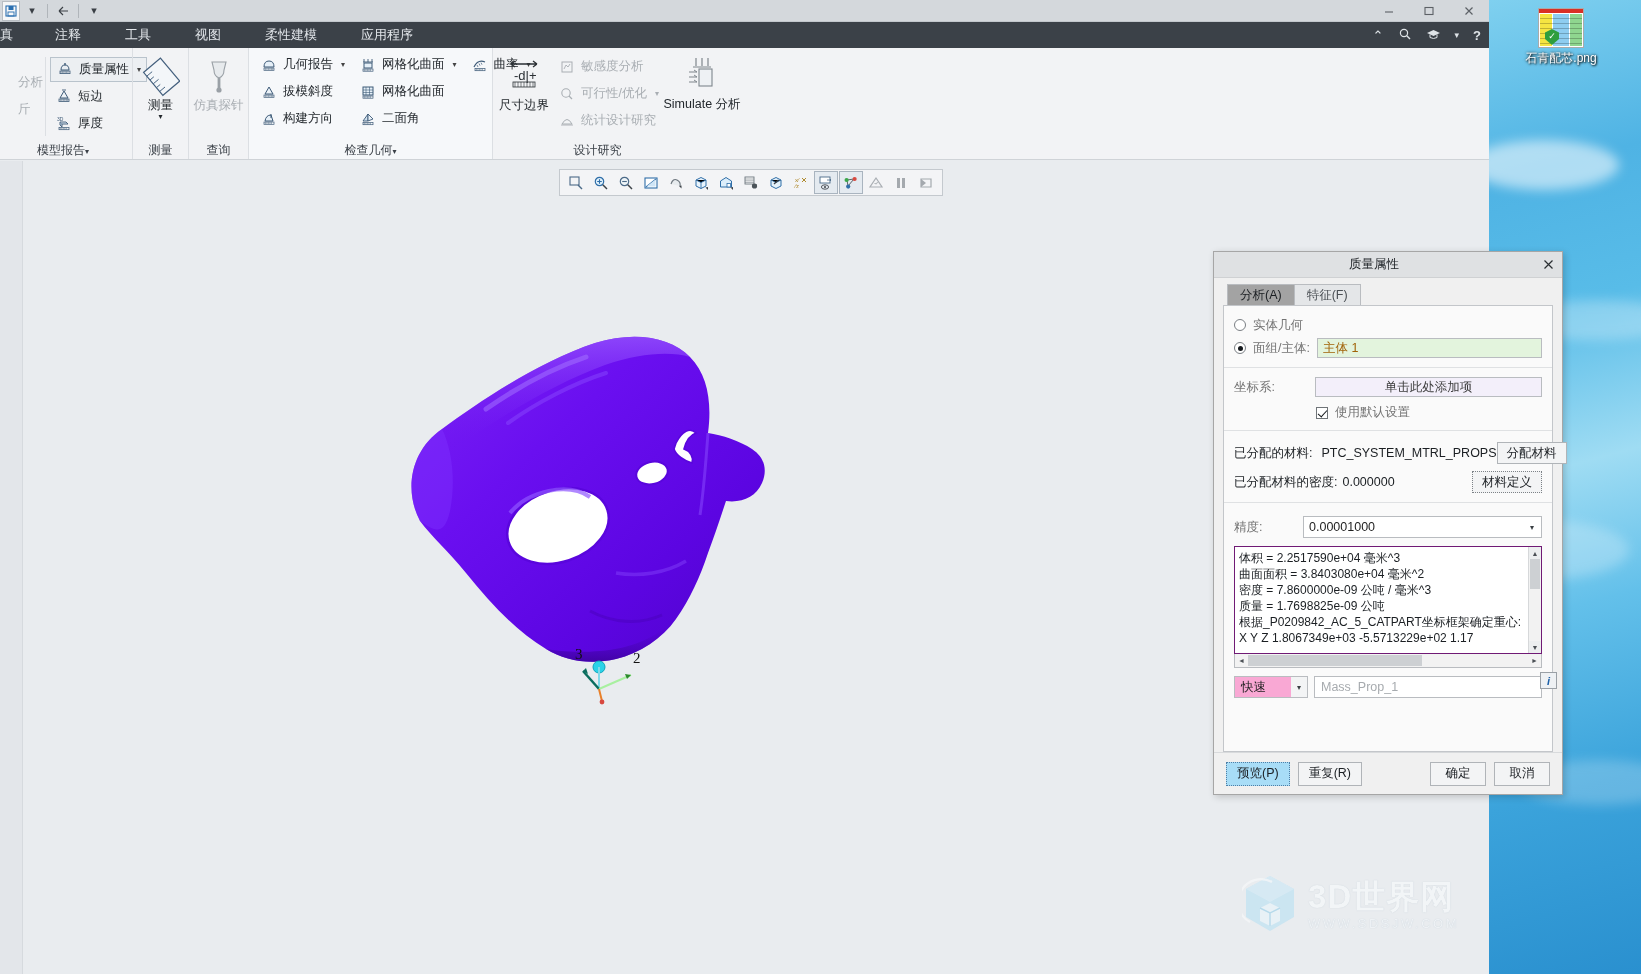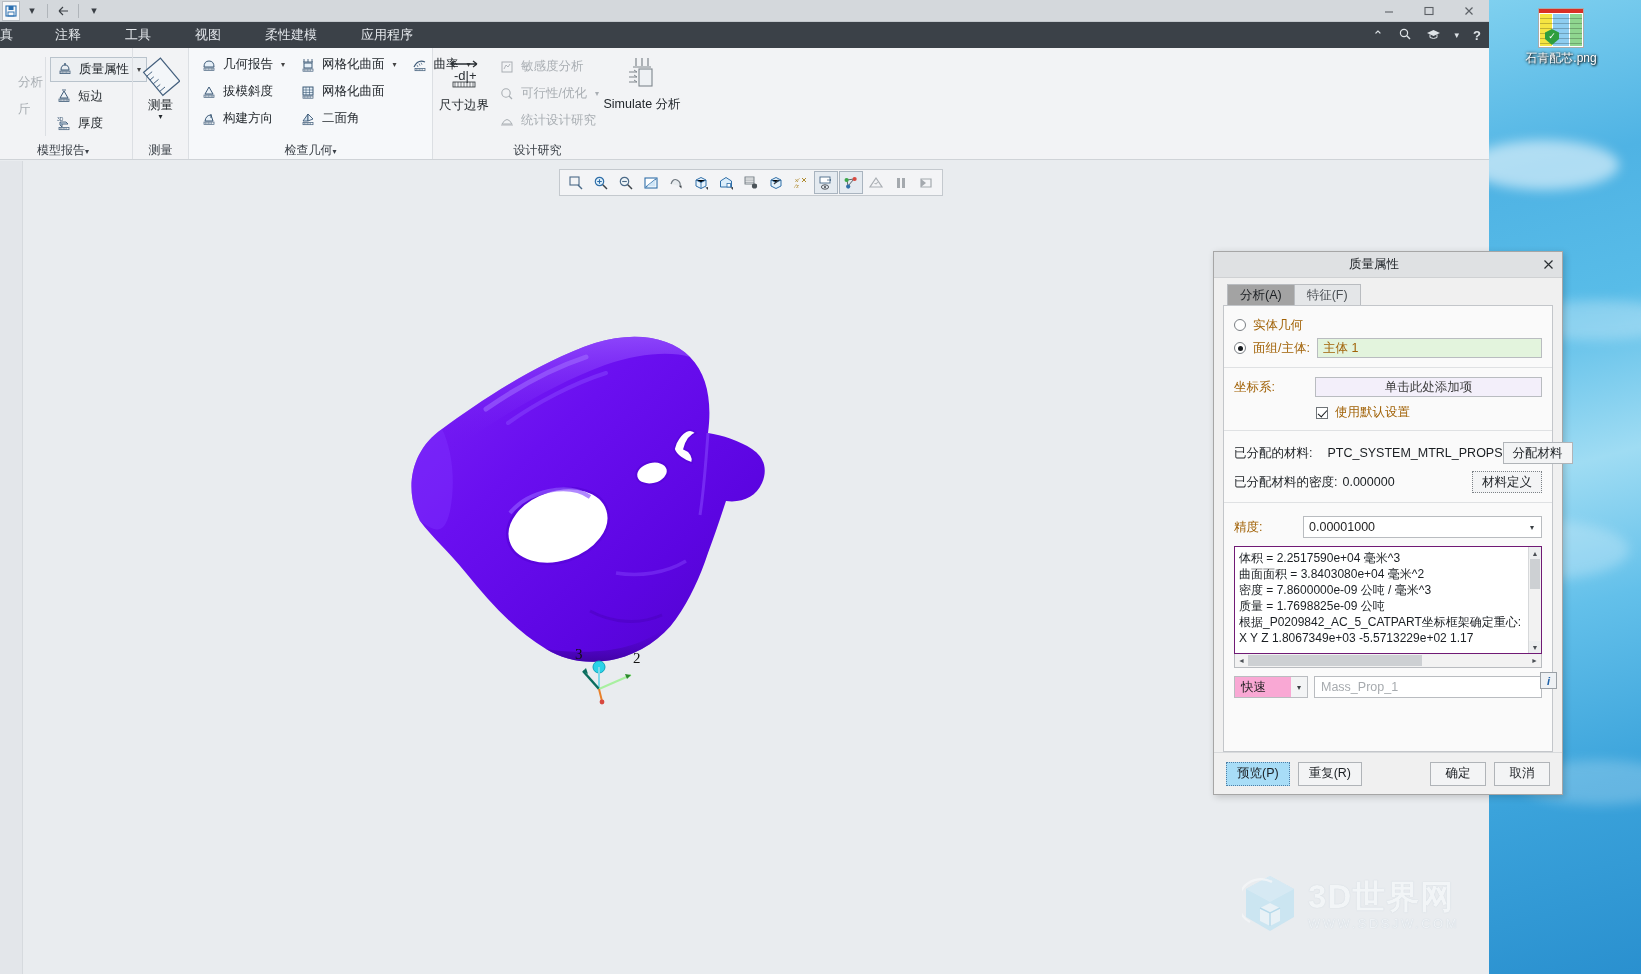--- a/index.html
+++ b/index.html
@@ -299,21 +299,21 @@
   .radio {
     width: 12px; height: 12px; border-radius: 50%;
     border: 1px solid #7a7f84; background: #fff;
     position: relative; flex: 0 0 12px;
   }
   .radio.on::after {
     content: ""; position: absolute;
     left: 2.5px; top: 2.5px; width: 5px; height: 5px;
     border-radius: 50%; background: #15191d;
   }
-  .lbl-t { font-size: 12.5px; color: #a16207; white-space: nowrap; }
+  .lbl-t { font-size: 12.5px; color: #737373; white-space: nowrap; }
 
   .field {
     flex: 1; height: 20px;
     border: 1px solid #b9bcc0;
     background: #fff;
     font-size: 12.5px;
     padding: 0 5px;
     line-height: 18px;
     color: #a16207;
     overflow: hidden; white-space: nowrap;
@@ -620,20 +620,35 @@
                   </g>
                 </svg>
             </span>
             <span class="btxt">测量</span>
             <span class="dcaret">▾</span>
           </div>
         </div>
         <div class="glabel">测量</div>
       </div>
 
+      <div class="rgroup" style="width:60px;">
+        <div class="gbody" style="justify-content:center;">
+          <div class="rbig dis">
+            <span class="bico">
+              <svg width="38" height="44" viewBox="0 0 38 44">
+                  <path d="M12 8 H26 L24 16 Q24 22 19 24 Q14 22 14 16 Z" fill="#e7eaed" stroke="#9aa0a6" stroke-width="1.1"></path>
+                  <rect x="17.6" y="24" width="2.8" height="10" fill="#9aa0a6"></rect>
+                  <circle cx="19" cy="36" r="2.6" fill="#9aa0a6"></circle>
+                </svg>
+            </span>
+            <span class="btxt">仿真探针</span>
+          </div>
+        </div>
+        <div class="glabel">查询</div>
+      </div>
 
       <div class="rgroup" style="width:244px; background:#f6f8fa;">
         <div class="gbody">
           <div class="rcol" style="width:auto;">
             <div class="ritem">
               <span class="ico">
                 <svg width="18" height="18" viewBox="0 0 18 18">
                     <path d="M4 11 Q4 5 9 5 Q14 5 14 11 Z" fill="#e6f0f8" stroke="#3d5a77" stroke-width="1"></path>
                     <rect x="4" y="12" width="10" height="2.3" fill="none" stroke="#3d5a77" stroke-width=".7"></rect>
                     <path d="M5.4 12.2 V14.1 M6.9 12.2 V14.1 M8.4 12.2 V14.1 M9.9 12.2 V14.1 M11.4 12.2 V14.1 M12.7 12.2 V14.1" stroke="#3d5a77" stroke-width=".5"></path>
@@ -1020,21 +1035,21 @@
             </div>
             <div class="chk-row">
               <span class="chk on"></span>
               <span class="lbl-t">使用默认设置</span>
             </div>
           </div>
 
           <div class="sect">
             <div class="mat-row">
               <span class="txt">已分配的材料:</span>
-              <span class="txt" style="margin-left:15px;">PTC_SYSTEM_MTRL_PROPS</span>
+              <span class="txt" style="margin-left:9px;">PTC_SYSTEM_MTRL_PROPS</span>
               <span class="sp"></span>
               <span class="btn">分配材料</span>
             </div>
             <div class="mat-row" style="margin-top:7px;">
               <span class="txt">已分配材料的密度:</span>
               <span class="txt" style="margin-left:5px;">0.000000</span>
               <span class="sp"></span>
               <span class="btn dotted">材料定义</span>
             </div>
           </div>

